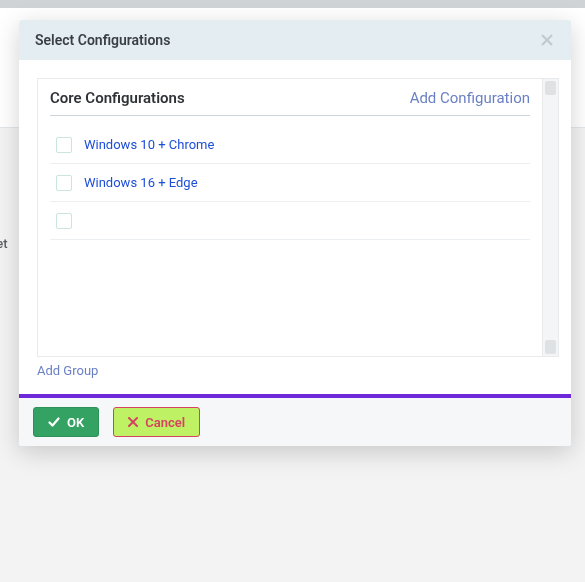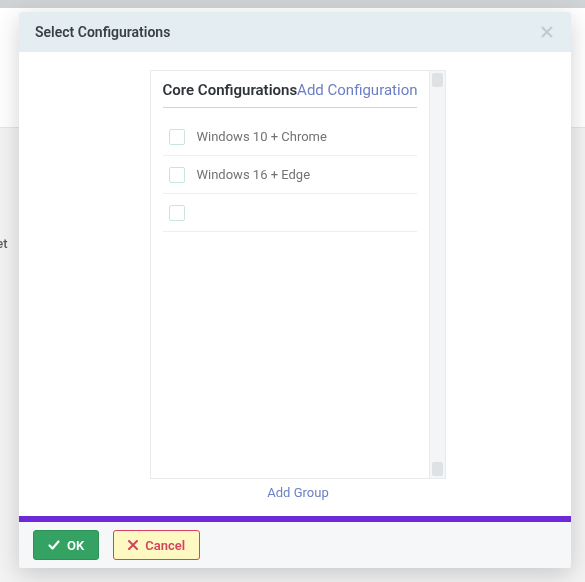--- a/index.html
+++ b/index.html
@@ -16,22 +16,22 @@
     position: absolute; top: 8px; left: 0; right: 0; height: 120px;
     background: #ffffff;
     border-bottom: 1px solid #e3e6e9;
   }
   .bg-faint-label {
     position: absolute; top: 236px; left: -12px;
     color: #5c6066; font-size: 13px; font-weight: 500;
   }
   .dialog {
     position: absolute;
-    top: 12px; left: 19px;
-    width: 552px; height: 556px;
+    top: 20px; left: 19px;
+    width: 552px; height: 426px;
     background: #ffffff;
     border-radius: 3px;
     box-shadow: 0 6px 24px rgba(0,0,0,0.18);
     display: flex; flex-direction: column;
     overflow: hidden;
   }
   .dialog-header {
     background: #e4eef2;
     height: 40px;
     display: flex; align-items: center; justify-content: space-between;
@@ -40,21 +40,21 @@
   .dialog-title {
     font-size: 14px; font-weight: 600; color: #3a3f45;
   }
   .close-btn {
     width: 20px; height: 20px; display: flex; align-items: center; justify-content: center;
     cursor: pointer; color: #c1cad0;
   }
   .close-btn svg { width: 14px; height: 14px; }
   .dialog-body {
     flex: 1; padding: 18px 12px 10px 18px;
-    display: flex; flex-direction: column; align-items: center;
+    display: flex; flex-direction: column;
   }
   .scroll-wrap {
     flex: 1;
     display: flex;
     overflow: hidden;
   }
   .group-panel {
     flex: 1;
     border: 1px solid #e8eaec;
     background: #ffffff;
@@ -97,50 +97,50 @@
   }
   .config-check {
     width: 16px; height: 16px;
     border: 1.5px solid #c9e6d9;
     border-radius: 2px;
     background: #ffffff;
     cursor: pointer;
     flex-shrink: 0;
   }
   .config-label {
-    font-size: 13px; color: #737373; cursor: pointer;
+    font-size: 13px; color: #1d4ed8; cursor: pointer;
   }
   .add-group {
     font-size: 13px; color: #6b80c4; cursor: pointer;
     margin-top: 6px; margin-bottom: 6px;
   }
   .dialog-footer {
     height: 52px;
     background: #f6f7f8;
-    border-top: 6px solid #6d28d9;
+    border-top: 4px solid #6d28d9;
     display: flex; align-items: center; gap: 14px;
     padding: 12px 14px;
   }
   .btn {
     height: 30px; border-radius: 3px;
     display: inline-flex; align-items: center; justify-content: center;
     gap: 7px; padding: 0 14px;
     font-size: 13px; font-weight: 600; cursor: pointer;
     background: #fff;
   }
   .btn-ok {
     background: #34a263;
     border: 1px solid #2e9158;
     color: #ffffff;
   }
   .btn-ok svg { width: 12px; height: 12px; stroke: #fff; }
   .btn-cancel {
     border: 1.5px solid #d54360;
     color: #d54360;
-    background: #fef9c3;
+    background: #bef264;
   }
   .btn-cancel svg { width: 10px; height: 10px; stroke: #d54360; }
 </style>
 </head>
 <body>
 
 <div class="backdrop">
   <div class="bg-top-strip"></div>
   <div class="bg-second-strip"></div>
 

